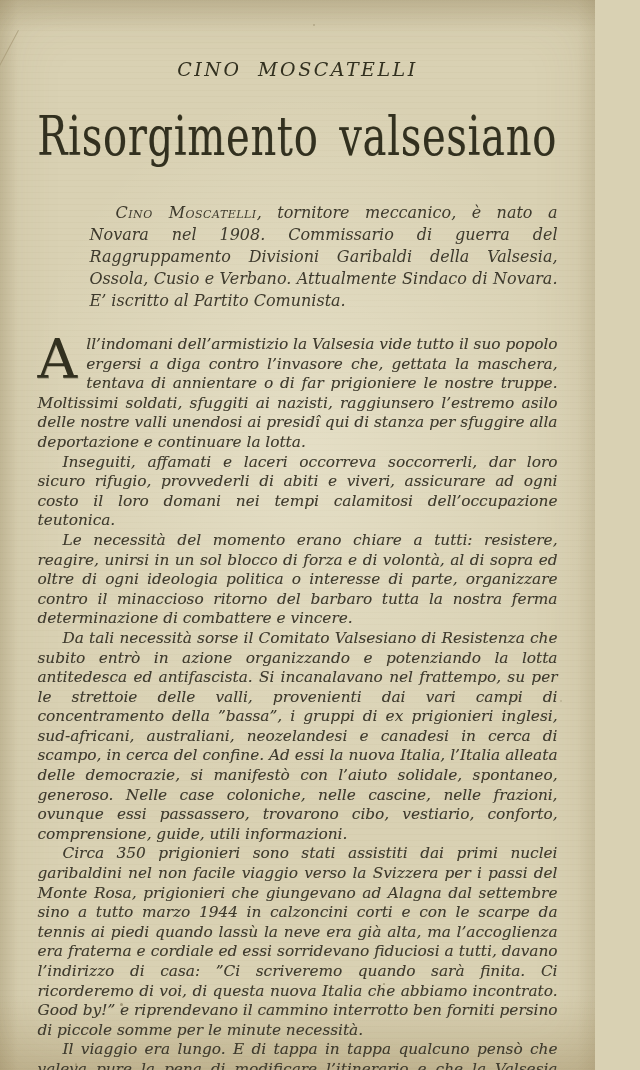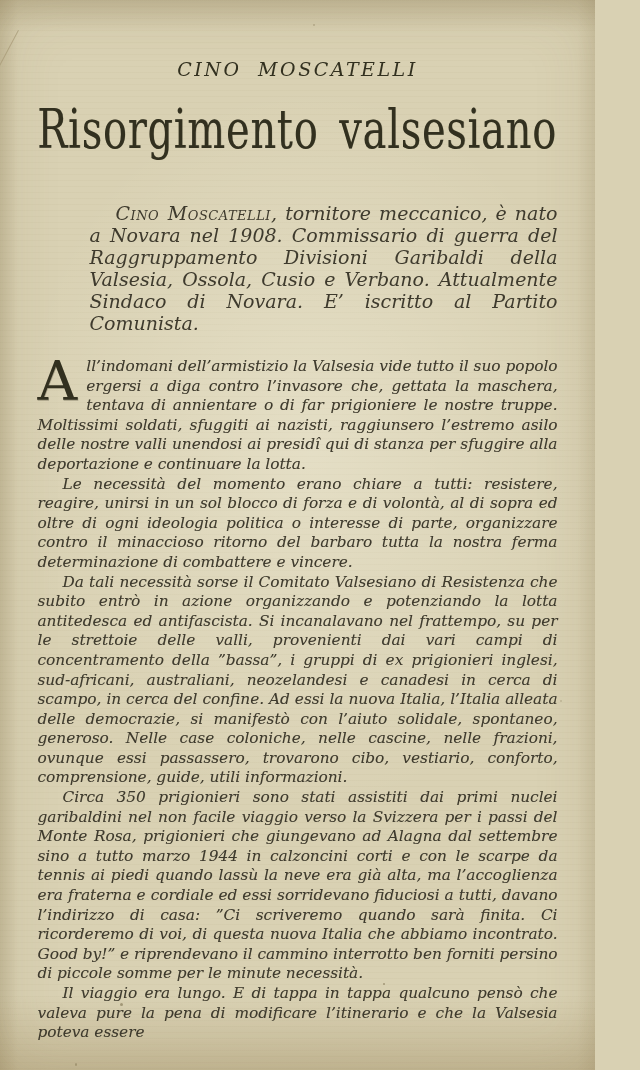--- a/index.html
+++ b/index.html
@@ -50,39 +50,39 @@
     text-align:center;
     font-style:italic;
     font-size:19px;
     letter-spacing:2.5px;
     word-spacing:8px;
     color:var(--title-ink);
   }
   .title-wrap{
     margin-top:14px;
     height:72px;
-    display:flex;align-items:center;justify-content:center;
+    display:flex;align-items:flex-end;justify-content:center;
   }
   .title{
     font-size:54px;
     line-height:1.1;
     white-space:nowrap;
     letter-spacing:1px;
     word-spacing:10px;
     color:var(--title-ink);
     transform:scaleX(0.74);
     transform-origin:center;
     text-shadow:0.4px 0.4px 0 rgba(50,48,31,0.35);
   }
   .bio{
     margin-top:36px;
     margin-left:52px;
     width:468px;
     font-style:italic;
-    font-size:19px;
+    font-size:16px;
     line-height:22px;
     text-align:justify;
     text-indent:26px;
   }
   .bio .smallcaps{
     font-variant:small-caps;
     letter-spacing:0.5px;
   }
   .bodytext{
     margin-top:23px;
@@ -122,20 +122,21 @@
     <div class="title-wrap">
       <div class="title">Risorgimento valsesiano</div>
     </div>
 
     <p class="bio"><span class="smallcaps">Cino Moscatelli</span><span>, tornitore meccanico, è nato a Novara nel 1908. Commissario di guerra del Raggruppamento Divisioni Garibaldi della Valsesia, Ossola, Cusio e Verbano. Attualmente Sindaco di Novara. E’ iscritto al Partito Comunista.</span></p>
 
     <div class="bodytext">
 
       <p class="first"><span class="dropcap">A</span><span>ll’indomani dell’armistizio la Valsesia vide tutto il suo popolo ergersi a diga contro l’invasore che, gettata la maschera, tentava di annientare o di far prigioniere le nostre truppe. Moltissimi soldati, sfuggiti ai nazisti, raggiunsero l’estremo asilo delle nostre valli unendosi ai presidî qui di stanza per sfuggire alla deportazione e continuare la lotta.</span></p>
 
+      <p>Inseguiti, affamati e laceri occorreva soccorrerli, dar loro sicuro rifugio, provvederli di abiti e viveri, assicurare ad ogni costo il loro domani nei tempi calamitosi dell’occupazione teutonica.</p>
 
       <p>Le necessità del momento erano chiare a tutti: resistere, reagire, unirsi in un sol blocco di forza e di volontà, al di sopra ed oltre di ogni ideologia politica o interesse di parte, organizzare contro il minaccioso ritorno del barbaro tutta la nostra ferma determinazione di combattere e vincere.</p>
 
       <p>Da tali necessità sorse il Comitato Valsesiano di Resistenza che subito entrò in azione organizzando e potenziando la lotta antitedesca ed antifascista. Si incanalavano nel frattempo, su per le strettoie delle valli, provenienti dai vari campi di concentramento della ”bassa”, i gruppi di ex prigionieri inglesi, sud-africani, australiani, neozelandesi e canadesi in cerca di scampo, in cerca del confine. Ad essi la nuova Italia, l’Italia alleata delle democrazie, si manifestò con l’aiuto solidale, spontaneo, generoso. Nelle case coloniche, nelle cascine, nelle frazioni, ovunque essi passassero, trovarono cibo, vestiario, conforto, comprensione, guide, utili informazioni.</p>
 
       <p>Circa 350 prigionieri sono stati assistiti dai primi nuclei garibaldini nel non facile viaggio verso la Svizzera per i passi del Monte Rosa, prigionieri che giungevano ad Alagna dal settembre sino a tutto marzo 1944 in calzoncini corti e con le scarpe da tennis ai piedi quando lassù la neve era già alta, ma l’accoglienza era fraterna e cordiale ed essi sorridevano fiduciosi a tutti, davano l’indirizzo di casa: ”Ci scriveremo quando sarà finita. Ci ricorderemo di voi, di questa nuova Italia che abbiamo incontrato. Good by!” e riprendevano il cammino interrotto ben forniti persino di piccole somme per le minute necessità.</p>
 
       <p>Il viaggio era lungo. E di tappa in tappa qualcuno pensò che valeva pure la pena di modificare l’itinerario e che la Valsesia poteva essere</p>
 
     </div>

